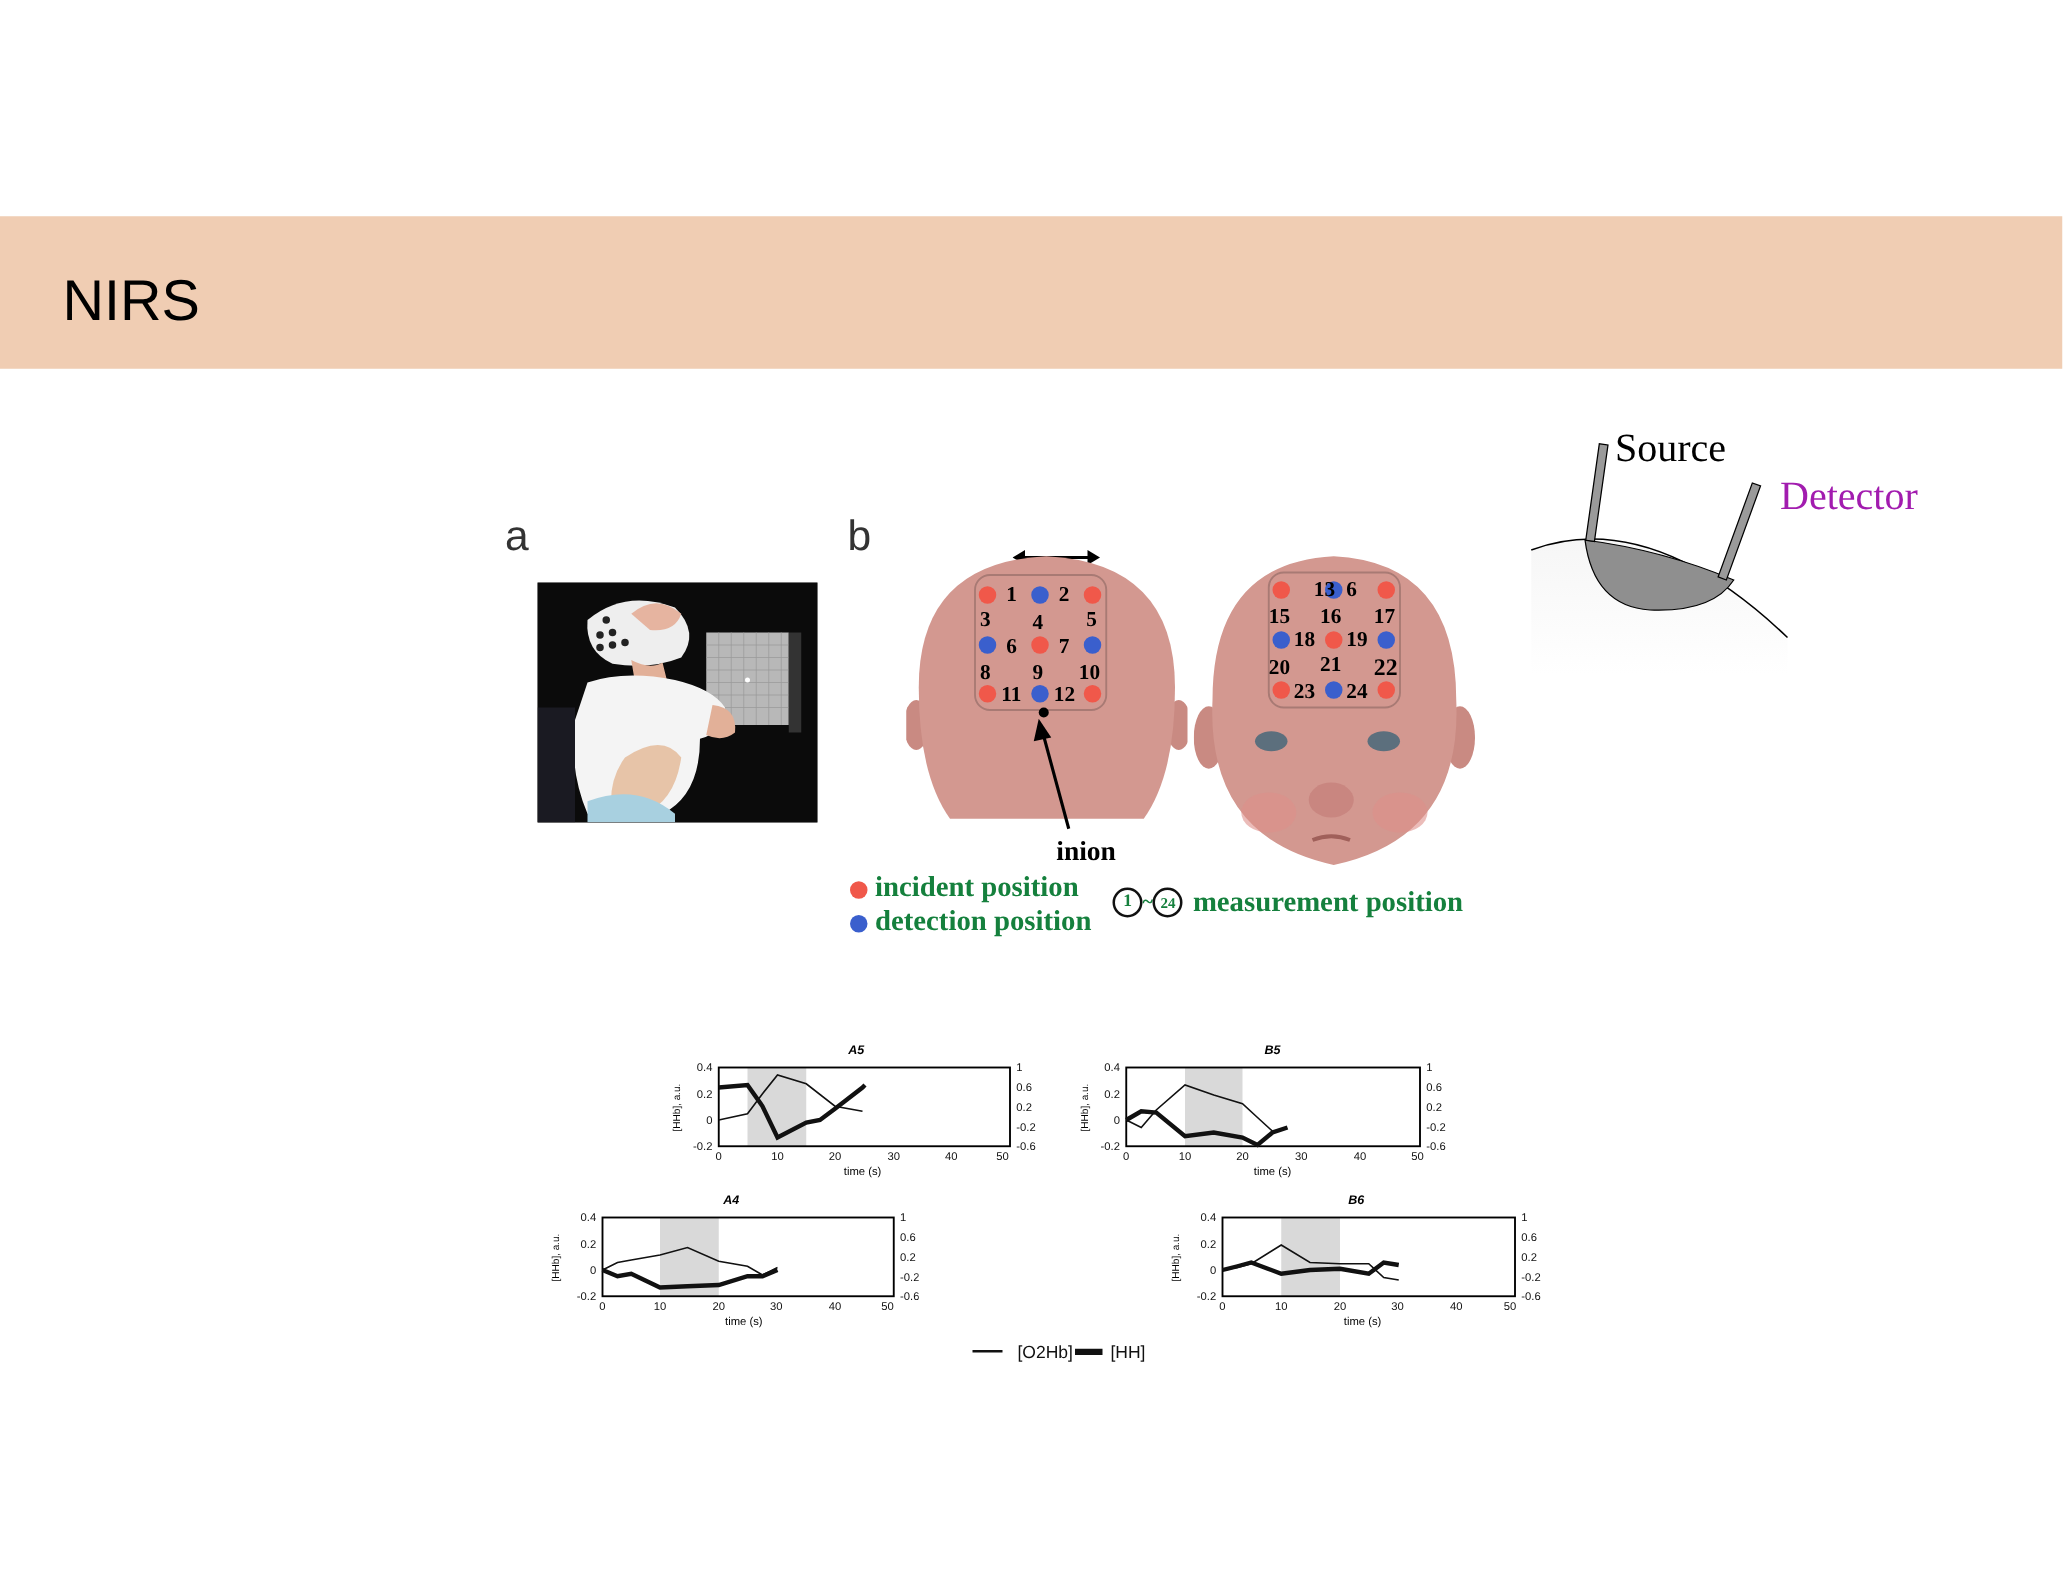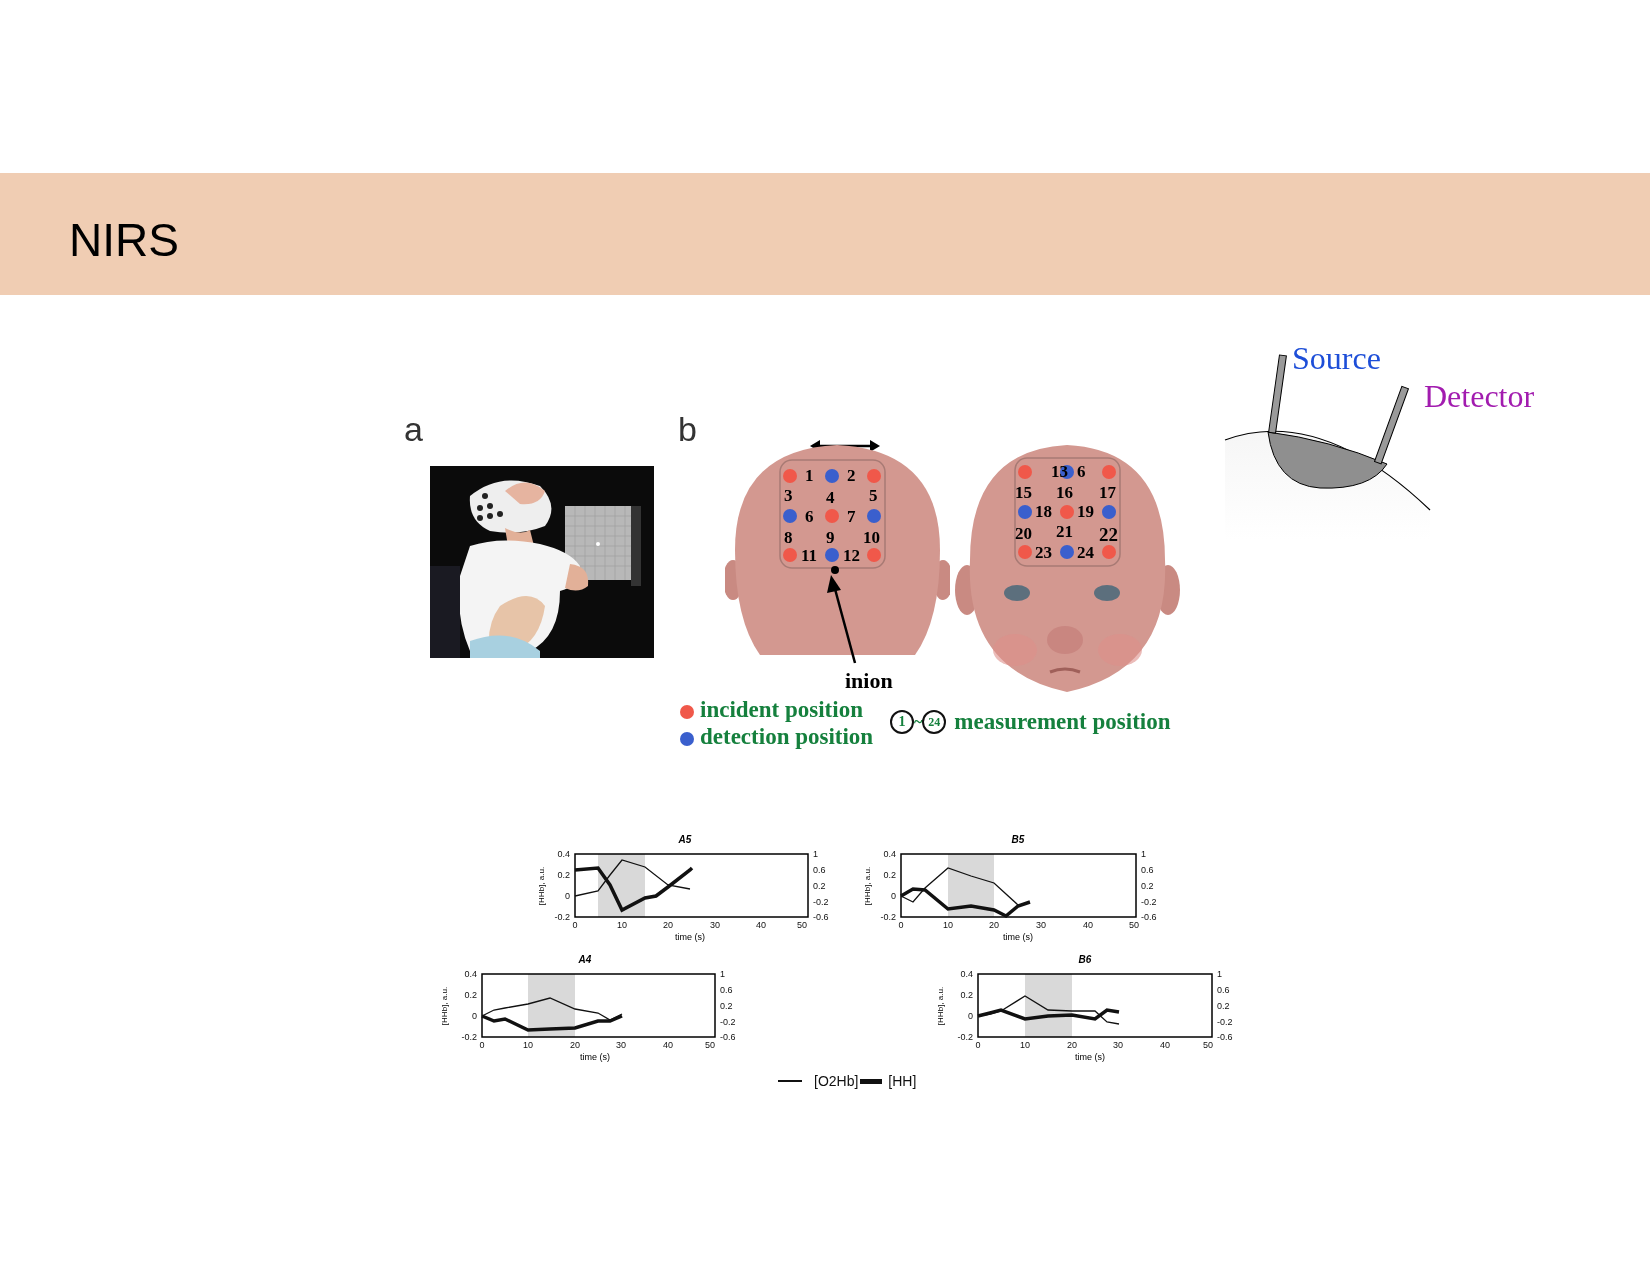--- a/index.html
+++ b/index.html
@@ -1,18 +1,18 @@
 <!DOCTYPE html>
 <html><head>
 <meta charset="utf-8">
 <style>
   html,body{margin:0;padding:0;background:#ffffff;}
   body{width:1650px;height:1275px;position:relative;overflow:hidden;font-family:"Liberation Sans",sans-serif;}
   .band{position:absolute;left:0;top:173px;width:1650px;height:122px;background:#f0cdb3;}
-  .title{position:absolute;left:50px;top:217px;font-size:46px;color:#000;font-family:"Liberation Sans",sans-serif;line-height:1;margin-left:19px;}
+  .title{position:absolute;left:50px;top:217px;font-size:46px;color:#000;font-family:"Liberation Sans",sans-serif;line-height:1;}
   .panel-letter{position:absolute;font-family:"Liberation Sans",sans-serif;font-size:34px;color:#333;}
   .photo{position:absolute;left:430px;top:466px;width:224px;height:192px;background:#0b0b0b;overflow:hidden;}
   .serif{font-family:"Liberation Serif",serif;}
   .abs{position:absolute;}
   .legend-row{position:absolute;font-family:"Liberation Serif",serif;font-weight:bold;font-size:23px;color:#15803d;}
   .dot{display:inline-block;width:14px;height:14px;border-radius:50%;margin-right:6px;vertical-align:middle;}
   .chart{position:absolute;}
   .chart svg text{font-family:"Liberation Sans",sans-serif;}
 </style>
 </head>
@@ -164,21 +164,21 @@
         <stop offset="0" stop-color="#f6f6f6"></stop>
         <stop offset="1" stop-color="#ffffff"></stop>
       </linearGradient>
     </defs>
   <path d="M5 100 Q100 65 210 170 L210 200 L5 200Z" fill="url(#g1)"></path>
   <path d="M5 100 Q100 65 210 170" stroke="#000" stroke-width="1.2" fill="none"></path>
   <path d="M48 92 Q55 145 100 148 Q150 150 167 124 Q110 100 48 92Z" fill="#8f8f8f" stroke="#000" stroke-width="1"></path>
   <rect x="54" y="15" width="7" height="78" fill="#9a9a9a" stroke="#000" stroke-width="1" transform="rotate(8 57 54)"></rect>
   <rect x="168" y="45" width="7" height="80" fill="#9a9a9a" stroke="#000" stroke-width="1" transform="rotate(20 171 85)"></rect>
 </svg>
-<div class="abs serif" style="left:1292px;top:340px;font-size:32px;color:#1d4ed8;">Source</div>
+<div class="abs serif" style="left:1292px;top:340px;font-size:32px;color:#000000;">Source</div>
 <div class="abs serif" style="left:1424px;top:378px;font-size:32px;color:#a21caf;">Detector</div>
 
 <div class="chart" style="left:530px;top:830px;">
   <svg width="300" height="115" viewBox="0 0 300 115">
     <text x="155" y="13" font-size="10" font-weight="bold" font-style="italic" text-anchor="middle">A5</text>
     <rect x="68" y="24" width="47" height="63" fill="#d9d9d9"></rect>
     <rect x="45" y="24" width="233" height="63" fill="none" stroke="#000" stroke-width="1.5"></rect>
     <polyline points="45,66 68,61 80,45 92,30 115,37 138,55 160,59" fill="none" stroke="#111" stroke-width="1.3"></polyline>
     <polyline points="45,40 68,38 80,55 92,80 115,68 126,66 138,57 160,40 162,38" fill="none" stroke="#111" stroke-width="3.5"></polyline>
     <g font-size="9" fill="#111">

